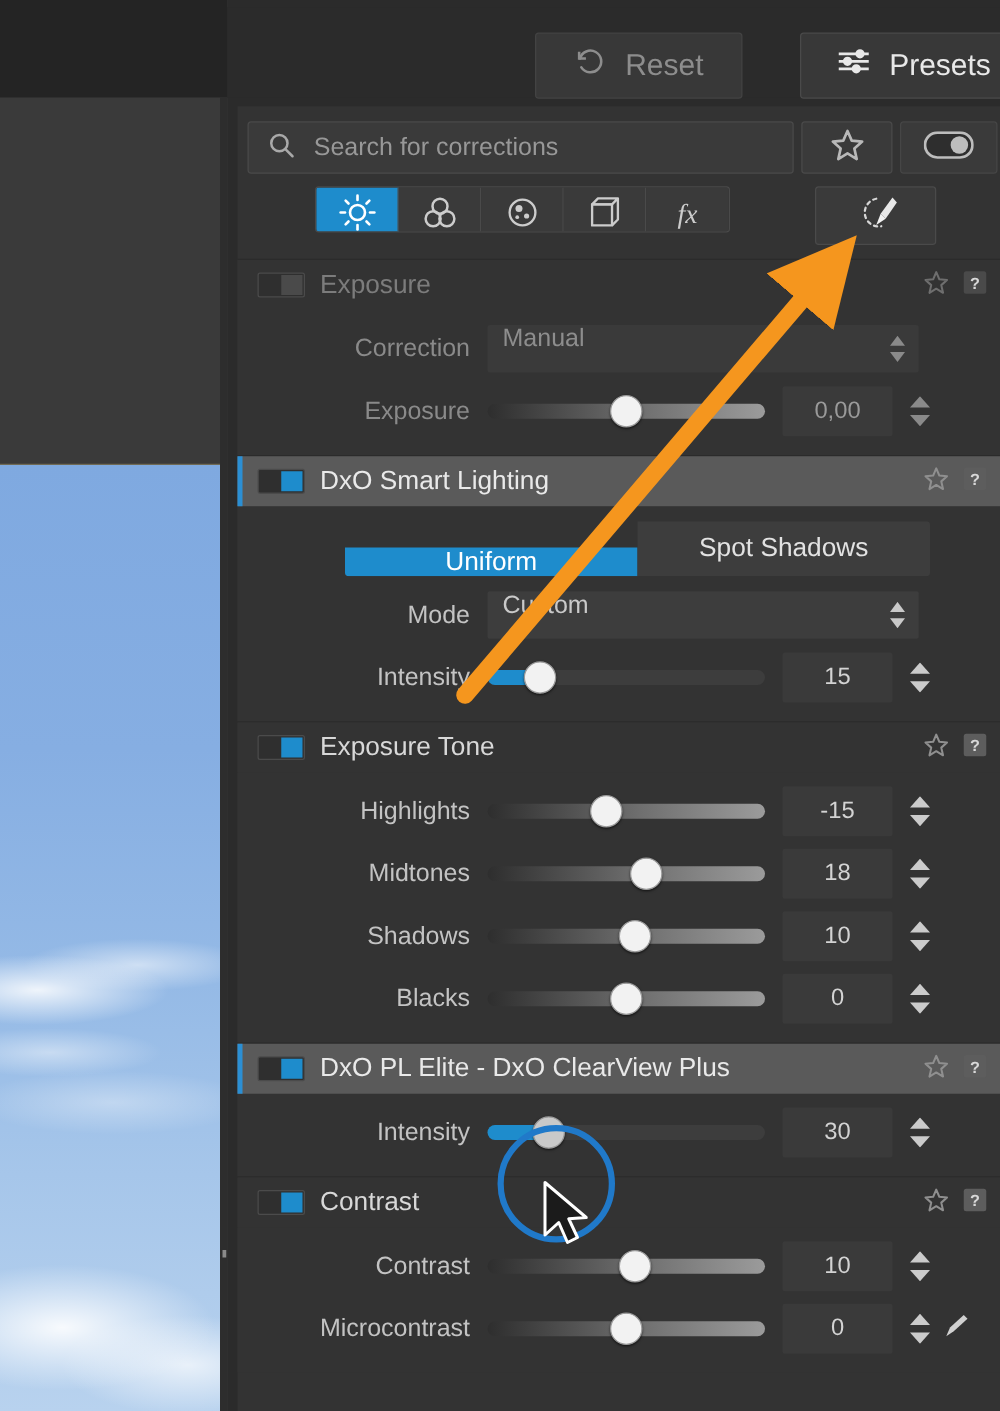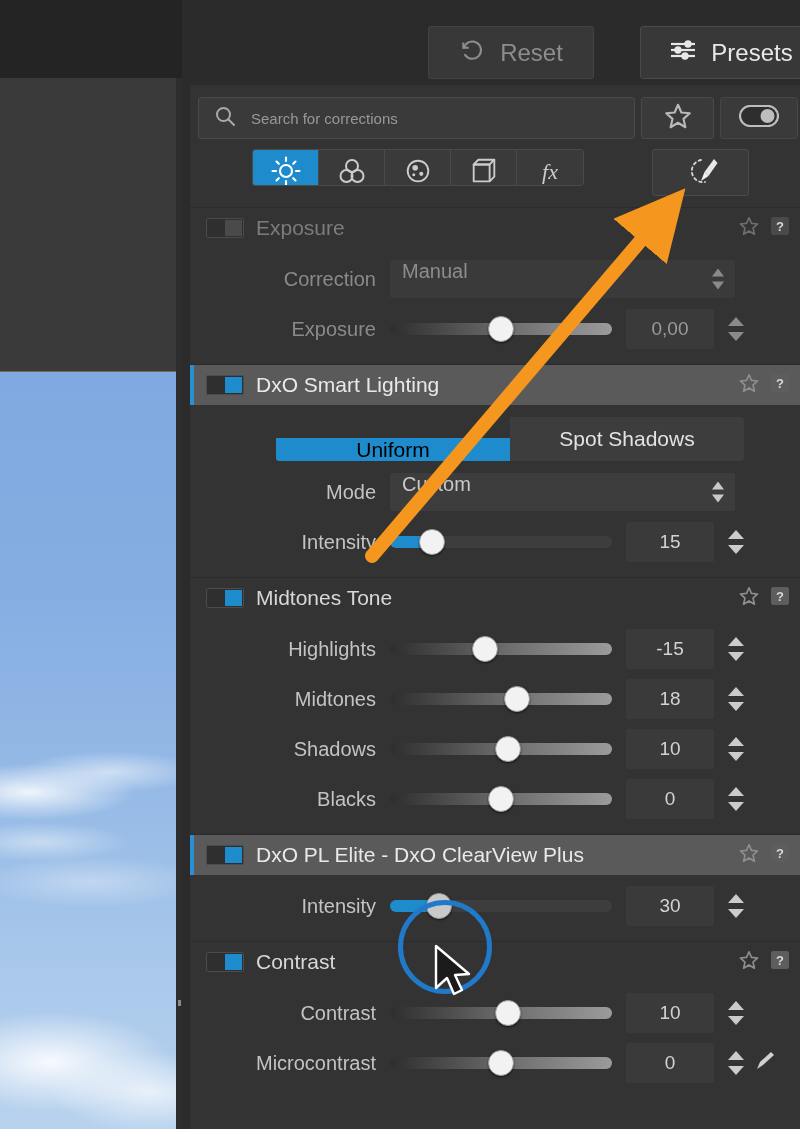--- a/index.html
+++ b/index.html
@@ -70,21 +70,21 @@
     background: #333333;
   }
   .searchrow { position: relative; height: 62px; }
   .searchbox {
     position: absolute; left: 8px; top: 12px; width: 437px; height: 42px;
     background: #3a3a3a; border: 1px solid #4a4a4a; border-radius: 3px;
     display: flex; align-items: center; padding-left: 14px; gap: 14px;
   }
   .searchbox input {
     background: transparent; border: 0; outline: 0; color: #fde047;
-    font-size: 15px; font-family: "Liberation Sans", sans-serif; width: 360px;
+    font-size: 20px; font-family: "Liberation Sans", sans-serif; width: 360px;
   }
   .searchbox input::placeholder { color: #989898; }
   .sq-btn {
     position: absolute; top: 12px; height: 42px; width: 73px;
     background: #3a3a3a; border: 1px solid #4a4a4a; border-radius: 3px;
     display: flex; align-items: center; justify-content: center;
   }
   .sq-btn.fav { left: 451px; }
   .sq-btn.tgl { left: 530px; width: 78px; border-color:#464646; }
 
@@ -190,21 +190,21 @@
 
   
   .segrow { height: 56px; display: flex; align-items: center; padding-left: 86px; }
   .seg {
     display: flex; width: 468px; height: 44px; border-radius: 3px; overflow: hidden;
   }
   .seg div {
     flex: 1; display: flex; align-items: center; justify-content: center;
     font-size: 21px; color: #e2e2e2; background: #3d3d3d;
   }
-  .seg div.on { background: #1e8ccc; color: #000000; margin-top: 21px; }
+  .seg div.on { background: #1e8ccc; color: #ffffff; margin-top: 21px; }
 
   
   .arrow { position: absolute; left: 0; top: 0; pointer-events: none; }
   .cursor-ring {
     position: absolute; left: 398px; top: 900px; width: 94px; height: 94px;
     border: 5px solid #2079c9; border-radius: 50%;
   }
 </style>
 </head>
 <body>
@@ -445,21 +445,21 @@
                 </svg>
               </span>
             </div>
           </div>
         </div>
         <div class="section">
           <div class="sec-head">
             <span class="minitoggle">
               <i></i>
             </span>
-            <span class="sec-title ">Midtones Tone</span>
+            <span class="sec-title ">Exposure Tone</span>
             <span class="sec-right">
               <span><svg width="22" height="22" viewBox="0 0 24 24" fill="none" stroke="#8f8f8f" stroke-width="1.8" stroke-linejoin="round">
                   <polygon points="12,3 14.7,9.2 21.4,9.8 16.4,14.3 17.9,21 12,17.4 6.1,21 7.6,14.3 2.6,9.8 9.3,9.2"></polygon>
                 </svg></span>
               <span><svg width="20" height="20" viewBox="0 0 20 20">
                   <rect x="1" y="1" width="18" height="18" rx="2" fill="#5d5d5d"></rect>
                   <text x="10" y="15" font-size="13" font-family="Liberation Sans, sans-serif" font-weight="bold" fill="#d8d8d8" text-anchor="middle">?</text>
                 </svg></span>
             </span>
           </div>

